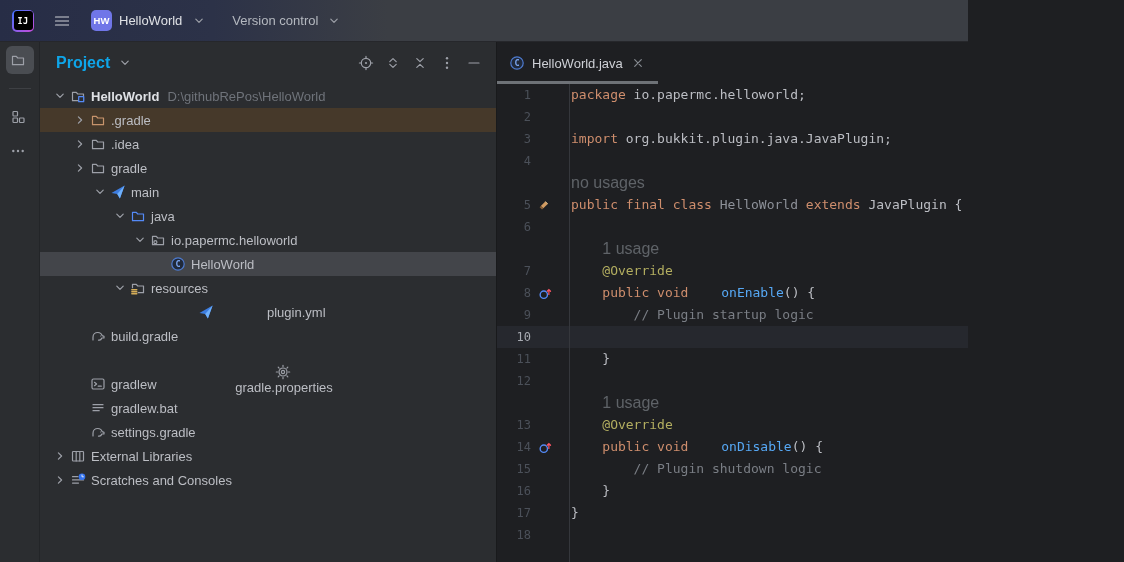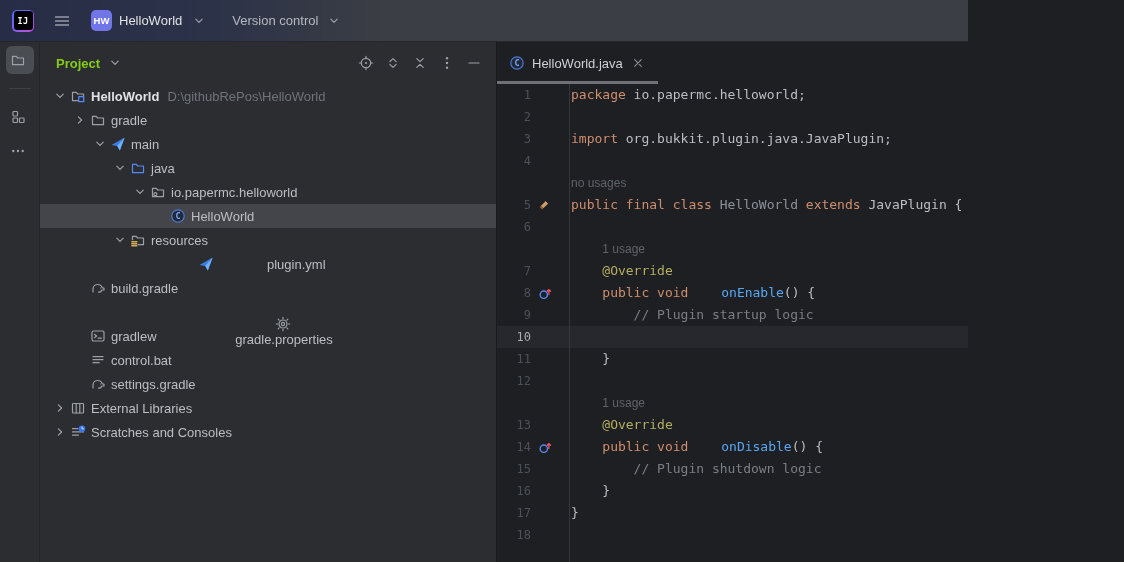--- a/index.html
+++ b/index.html
@@ -30,21 +30,21 @@
 
   .activity-bar { flex:0 0 40px; background:#2b2d30; display:flex; flex-direction:column;
     align-items:center; padding-top:4px; border-right:1px solid #232528; }
   .ab-btn { width:28px; height:28px; border-radius:6px; display:flex; align-items:center;
     justify-content:center; margin-bottom:6px; }
   .ab-btn.active { background:#4a4d52; }
   .ab-divider { width:22px; height:1px; background:#3e4044; margin:8px 0 14px; }
 
   .project-panel { flex:0 0 456px; background:#2b2d30; display:flex; flex-direction:column; min-width:0; }
   .panel-header { flex:0 0 42px; display:flex; align-items:center; padding:0 14px 0 16px; gap:5px; }
-  .panel-title { color:#84cc16; font-weight:600; font-size:13px; }
+  .panel-title { color:#0ea5e9; font-weight:600; font-size:16px; }
   .ph-icons { margin-left:auto; display:flex; gap:11px; align-items:center; }
   .ph-btn { width:16px; height:16px; display:flex; }
 
   .tree { flex:1; overflow:hidden; font-size:13px; color:#bcbec4; }
   .tree-row { height:24px; display:flex; align-items:center; white-space:nowrap; }
   .tree-row.selected { background:var(--selection-row); }
   .tree-row.hl { background:var(--excluded-row); }
   .tree-row.root .t-label { font-weight:700; color:#dfe1e5; }
   .twisty { width:16px; height:16px; flex:0 0 16px; display:flex; align-items:center; justify-content:center; }
   .t-icon, .icn { width:16px; height:16px; flex:0 0 16px; display:flex; margin:0 5px 0 2px; }
@@ -62,21 +62,21 @@
 
   .code { flex:1; position:relative; font-family:"DejaVu Sans Mono","Liberation Mono",monospace;
     font-size:13px; line-height:22px; }
   .gutter-sep { position:absolute; top:0; bottom:0; left:72px; width:1px; background:#35373c; z-index:3; }
   .c-row { display:flex; height:22px; align-items:center; position:relative; }
   .c-row.cur { background:var(--current-line); }
   .c-num { flex:0 0 34px; text-align:right; color:var(--line-number); font-size:12px; }
   .c-row.cur .c-num { color:var(--line-number-active); }
   .c-gut { flex:0 0 38px; display:flex; align-items:center; padding-left:7px; }
   .c-text { white-space:pre; margin-left:2px; }
-  .inlay { font-family:"Liberation Sans",sans-serif; font-size:12px; color:var(--inlay); margin-left:2px; }
+  .inlay { font-family:"Liberation Sans",sans-serif; font-size:16px; color:var(--inlay); margin-left:2px; }
 
   .kw { color:var(--kw); } .pl { color:var(--plain); } .mt { color:var(--method);padding-left:25px; }
   .an { color:var(--annotation); } .cm { color:var(--comment); } .un { color:var(--unused); }
 </style>
 </head>
 <body>
 
 <div class="app">
 
   <header class="titlebar">
@@ -189,20 +189,46 @@
             </span>
             <span class="icn t-icon">
               <svg viewBox="0 0 16 16" width="16" height="16" fill="none" stroke-width="1.2" stroke-linecap="round" stroke-linejoin="round" stroke="#9da0a8">
                 <path d="M2.5 12.7 V4.3 H6.3 L7.7 6 H13.5 V12.7 Z"></path>
                 <rect x="8.7" y="8.7" width="5" height="5" fill="#2b2d30" stroke="#548af7"></rect>
               </svg>
             </span>
             <span class="t-label">HelloWorld</span>
             <span class="t-extra">D:\githubRePos\HelloWorld</span>
           </div>
+          <div class="tree-row hl" style="padding-left: 32px;">
+            <span class="twisty">
+              <svg viewBox="0 0 16 16" width="16" height="16" fill="none" stroke-width="1.2" stroke-linecap="round" stroke-linejoin="round" stroke="#9da0a8">
+                <path d="M6.4 4.8 L9.6 8 L6.4 11.2"></path>
+              </svg>
+            </span>
+            <span class="icn t-icon">
+              <svg viewBox="0 0 16 16" width="16" height="16" fill="none" stroke-width="1.2" stroke-linecap="round" stroke-linejoin="round" stroke="#c7946c">
+                <path d="M2.5 12.7 V4.3 H6.3 L7.7 6 H13.5 V12.7 Z"></path>
+              </svg>
+            </span>
+            <span class="t-label">.gradle</span>
+          </div>
+          <div class="tree-row" style="padding-left: 32px;">
+            <span class="twisty">
+              <svg viewBox="0 0 16 16" width="16" height="16" fill="none" stroke-width="1.2" stroke-linecap="round" stroke-linejoin="round" stroke="#9da0a8">
+                <path d="M6.4 4.8 L9.6 8 L6.4 11.2"></path>
+              </svg>
+            </span>
+            <span class="icn t-icon">
+              <svg viewBox="0 0 16 16" width="16" height="16" fill="none" stroke-width="1.2" stroke-linecap="round" stroke-linejoin="round" stroke="#9da0a8">
+                <path d="M2.5 12.7 V4.3 H6.3 L7.7 6 H13.5 V12.7 Z"></path>
+              </svg>
+            </span>
+            <span class="t-label">.idea</span>
+          </div>
           <div class="tree-row" style="padding-left: 32px;">
             <span class="twisty">
               <svg viewBox="0 0 16 16" width="16" height="16" fill="none" stroke-width="1.2" stroke-linecap="round" stroke-linejoin="round" stroke="#9da0a8">
                 <path d="M6.4 4.8 L9.6 8 L6.4 11.2"></path>
               </svg>
             </span>
             <span class="icn t-icon">
               <svg viewBox="0 0 16 16" width="16" height="16" fill="none" stroke-width="1.2" stroke-linecap="round" stroke-linejoin="round" stroke="#9da0a8">
                 <path d="M2.5 12.7 V4.3 H6.3 L7.7 6 H13.5 V12.7 Z"></path>
               </svg>
@@ -316,21 +342,21 @@
             </span>
             <span class="t-label">gradlew</span>
           </div>
           <div class="tree-row" style="padding-left: 32px;">
             <span class="twisty"></span>
             <span class="icn t-icon">
               <svg viewBox="0 0 16 16" width="16" height="16" fill="none" stroke-width="1.2" stroke-linecap="round" stroke-linejoin="round" stroke="#9da0a8">
                 <path d="M3 4.7 H13 M3 7.7 H13 M3 10.7 H9.2"></path>
               </svg>
             </span>
-            <span class="t-label">control.bat</span>
+            <span class="t-label">gradlew.bat</span>
           </div>
           <div class="tree-row" style="padding-left: 32px;">
             <span class="twisty"></span>
             <span class="icn t-icon">
               <svg viewBox="0 0 16 16" width="16" height="16" fill="none" stroke-width="1.2" stroke-linecap="round" stroke-linejoin="round" stroke="#9da0a8">
                 <path d="M3 12 V9.2 C3 6.3 5.2 4.5 7.8 4.5 C10 4.5 11.6 5.8 12.1 7.6 L14 8.2 V10 H11.8 C11.3 11.6 9.9 12.4 8.5 12.1"></path>
                 <circle cx="10.6" cy="8" r="0.5" fill="#9da0a8" stroke="none"></circle>
               </svg>
             </span>
             <span class="t-label">settings.gradle</span>

